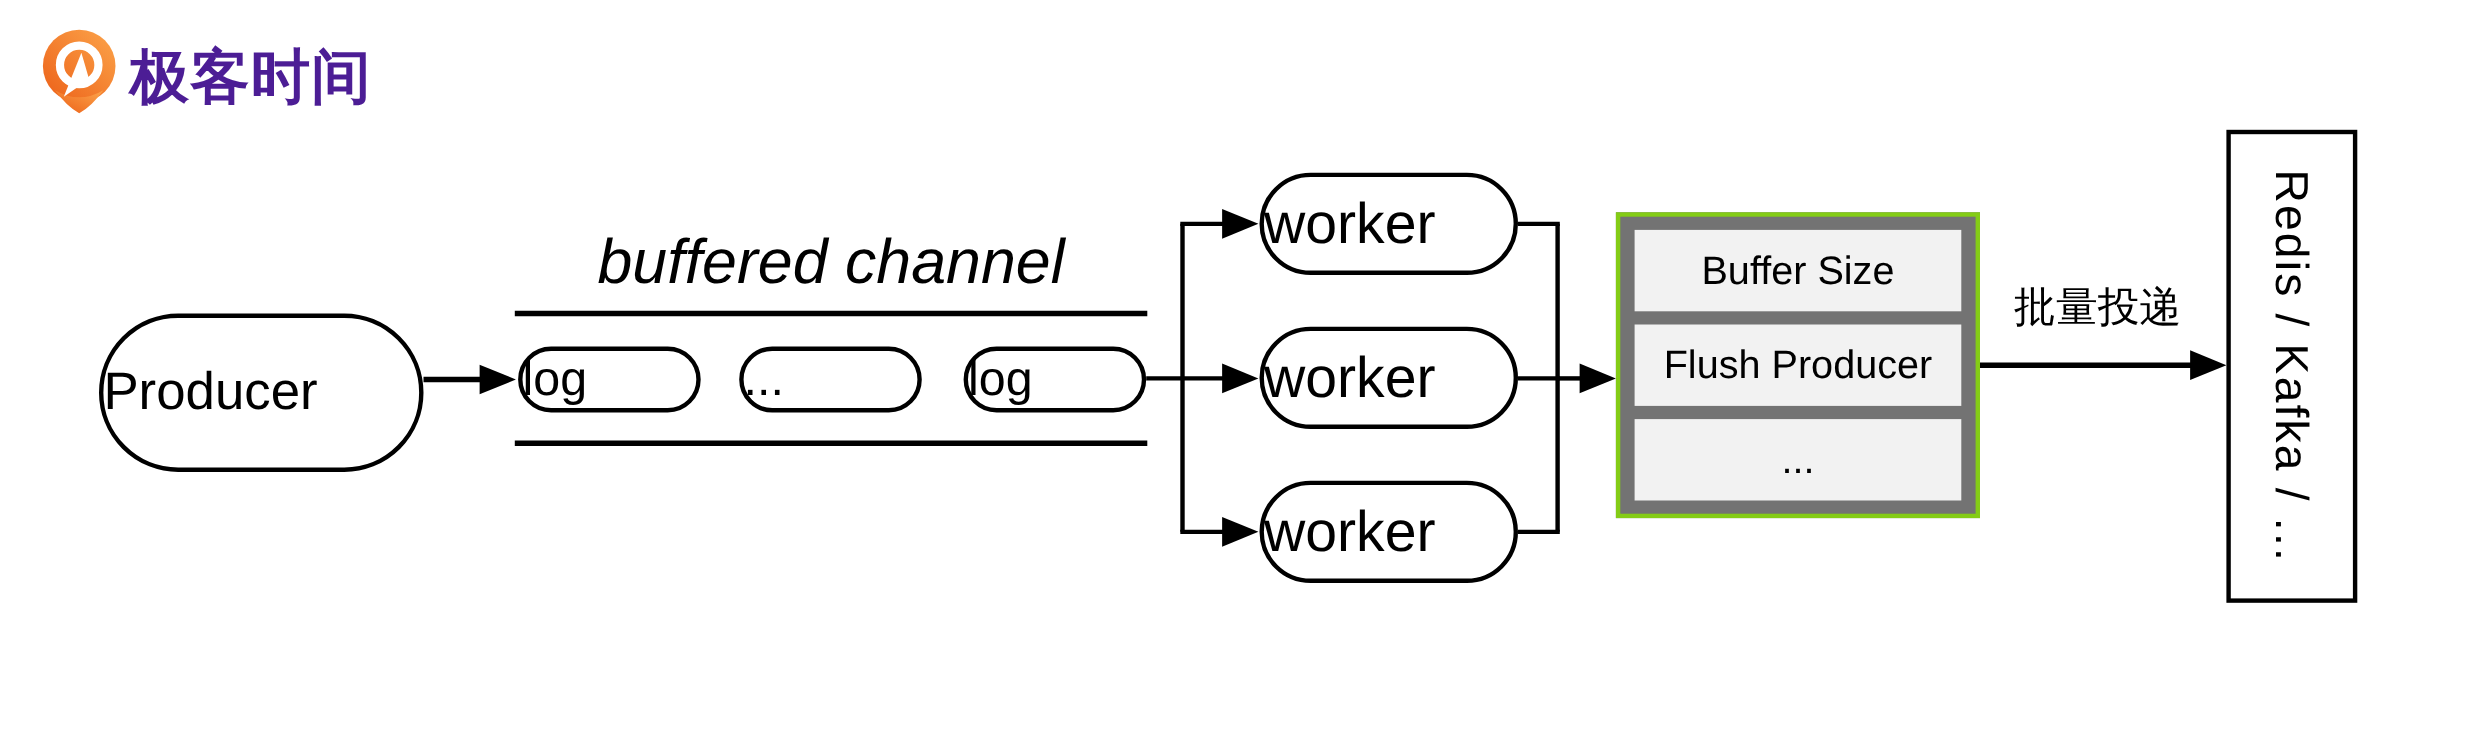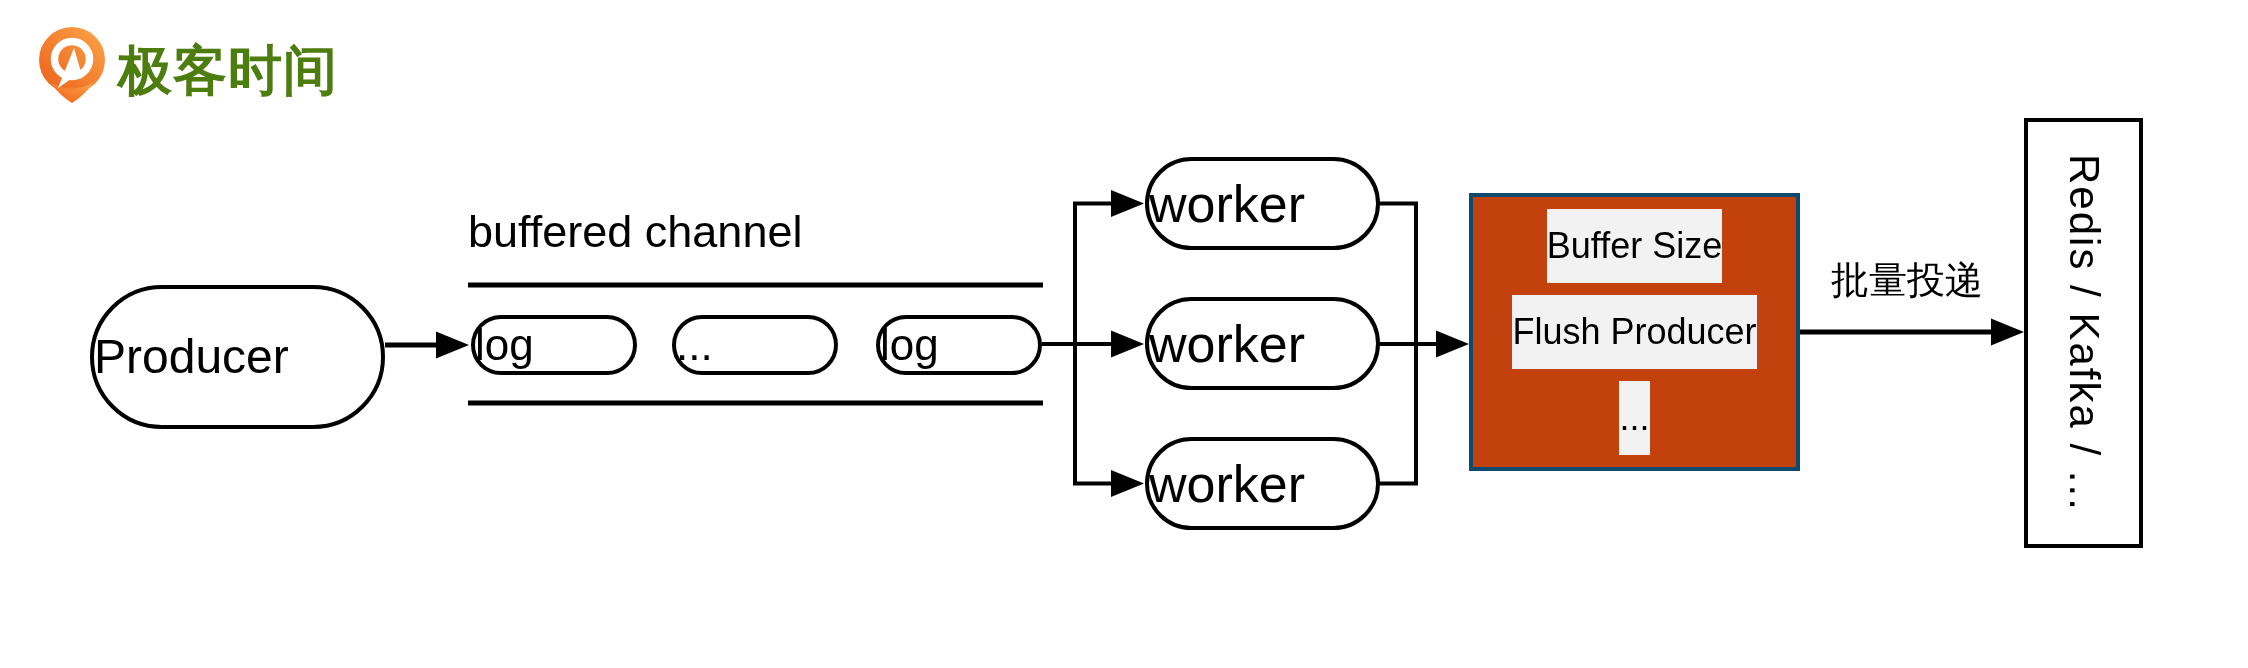--- a/index.html
+++ b/index.html
@@ -21,21 +21,21 @@
     position: absolute;
     left: 35px;
     top: 26px;
     display: flex;
     align-items: center;
     gap: 9px;
   }
   .logo-text {
     font-size: 54px;
     font-weight: 600;
-    color: #4d7c0f;
+    color: #4c1d95;
     line-height: 1;
     position: relative;
     top: 5px;
     letter-spacing: 1px;
     font-family: "Liberation Sans", sans-serif;
   }
   
   .wires {
     position: absolute;
     left: 0;
@@ -56,23 +56,24 @@
   }
   .producer {
     left: 90px; top: 285px;
     width: 295px; height: 144px;
     font-size: 48px;
   }
   .channel-title {
     position: absolute;
     left: 468px; top: 206px;
     width: 575px;
-    text-align: left;
-    font-size: 45px;
+    text-align: center;
+    font-size: 57px;
     line-height: 1.15;
+    font-style: italic;
   }
   .chan-item {
     top: 315px;
     width: 166px; height: 60px;
     font-size: 44px;
   }
   .chan-item.i0 { left: 471px; }
   .chan-item.i1 { left: 672px; }
   .chan-item.i2 { left: 876px; }
   .worker {
@@ -81,27 +82,26 @@
     font-size: 52px;
   }
   .worker.w0 { top: 157px; }
   .worker.w1 { top: 297px; }
   .worker.w2 { top: 437px; }
   .config-box {
     position: absolute;
     box-sizing: border-box;
     left: 1469px; top: 193px;
     width: 331px; height: 278px;
-    border: 4px solid #0c4a6e;
-    background: #c2410c;
+    border: 4px solid #84cc16;
+    background: #737373;
     display: flex;
     flex-direction: column;
     justify-content: space-evenly;
     padding: 0 13px;
-    align-items: center;
   }
   .config-row {
     height: 74px;
     background: #f2f2f2;
     display: flex;
     align-items: center;
     justify-content: center;
     font-size: 36px;
     line-height: 1;
   }

